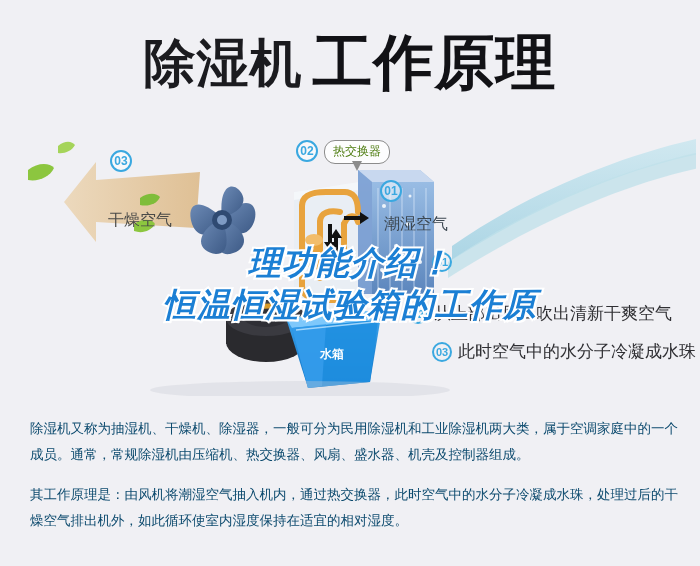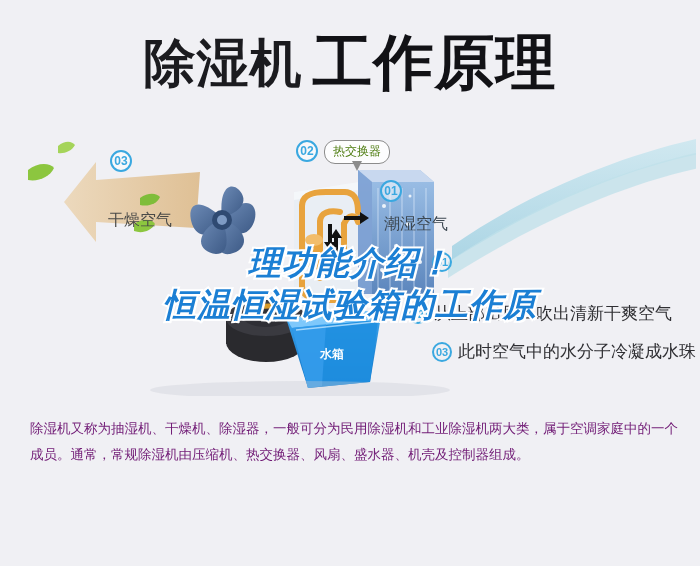--- a/index.html
+++ b/index.html
@@ -97,21 +97,21 @@
     -webkit-text-stroke:4px #ffffff;
     paint-order:stroke fill;
     text-shadow:
       0 0 0 #fff,
       2px 2px 0 rgba(255,255,255,.9);
   }
 
   
   .copy{
     position:absolute;left:30px;top:416px;width:648px;
-    color:#701a75;font-size:13.5px;line-height:26px;
+    color:#0c4a6e;font-size:13.5px;line-height:26px;
   }
   .copy p{margin:0 0 14px 0;}
 </style>
 </head>
 <body>
 
 <div class="page">
 
   <div class="title-wrap">
     <span class="title-a">除湿机</span><span class="title-b">工作原理</span>
@@ -258,15 +258,16 @@
     </div>
   </div>
 
   <div class="overlay">
     <div>理功能介绍！</div>
     <div>恒温恒湿试验箱的工作原</div>
   </div>
 
   <div class="copy">
     <p>除湿机又称为抽湿机、干燥机、除湿器，一般可分为民用除湿机和工业除湿机两大类，属于空调家庭中的一个成员。通常，常规除湿机由压缩机、热交换器、风扇、盛水器、机壳及控制器组成。</p>
+    <p>其工作原理是：由风机将潮湿空气抽入机内，通过热交换器，此时空气中的水分子冷凝成水珠，处理过后的干燥空气排出机外，如此循环使室内湿度保持在适宜的相对湿度。</p>
   </div>
 
 </div>
 
 </body></html>

